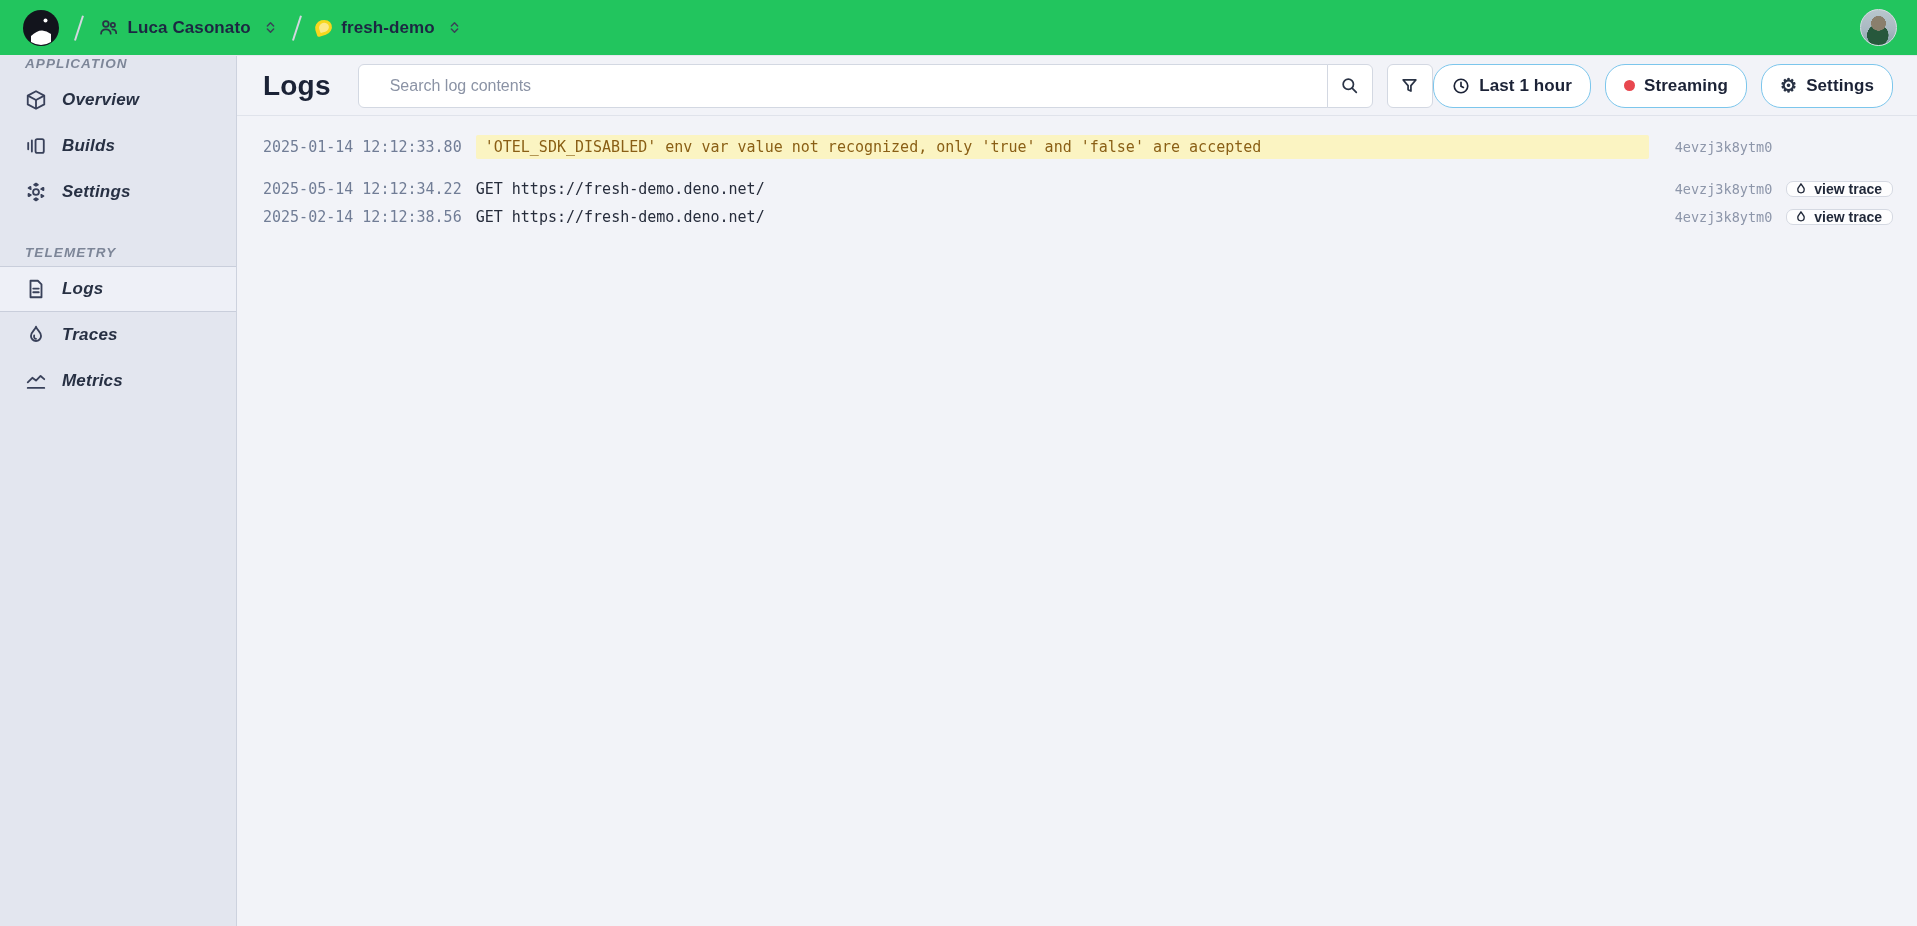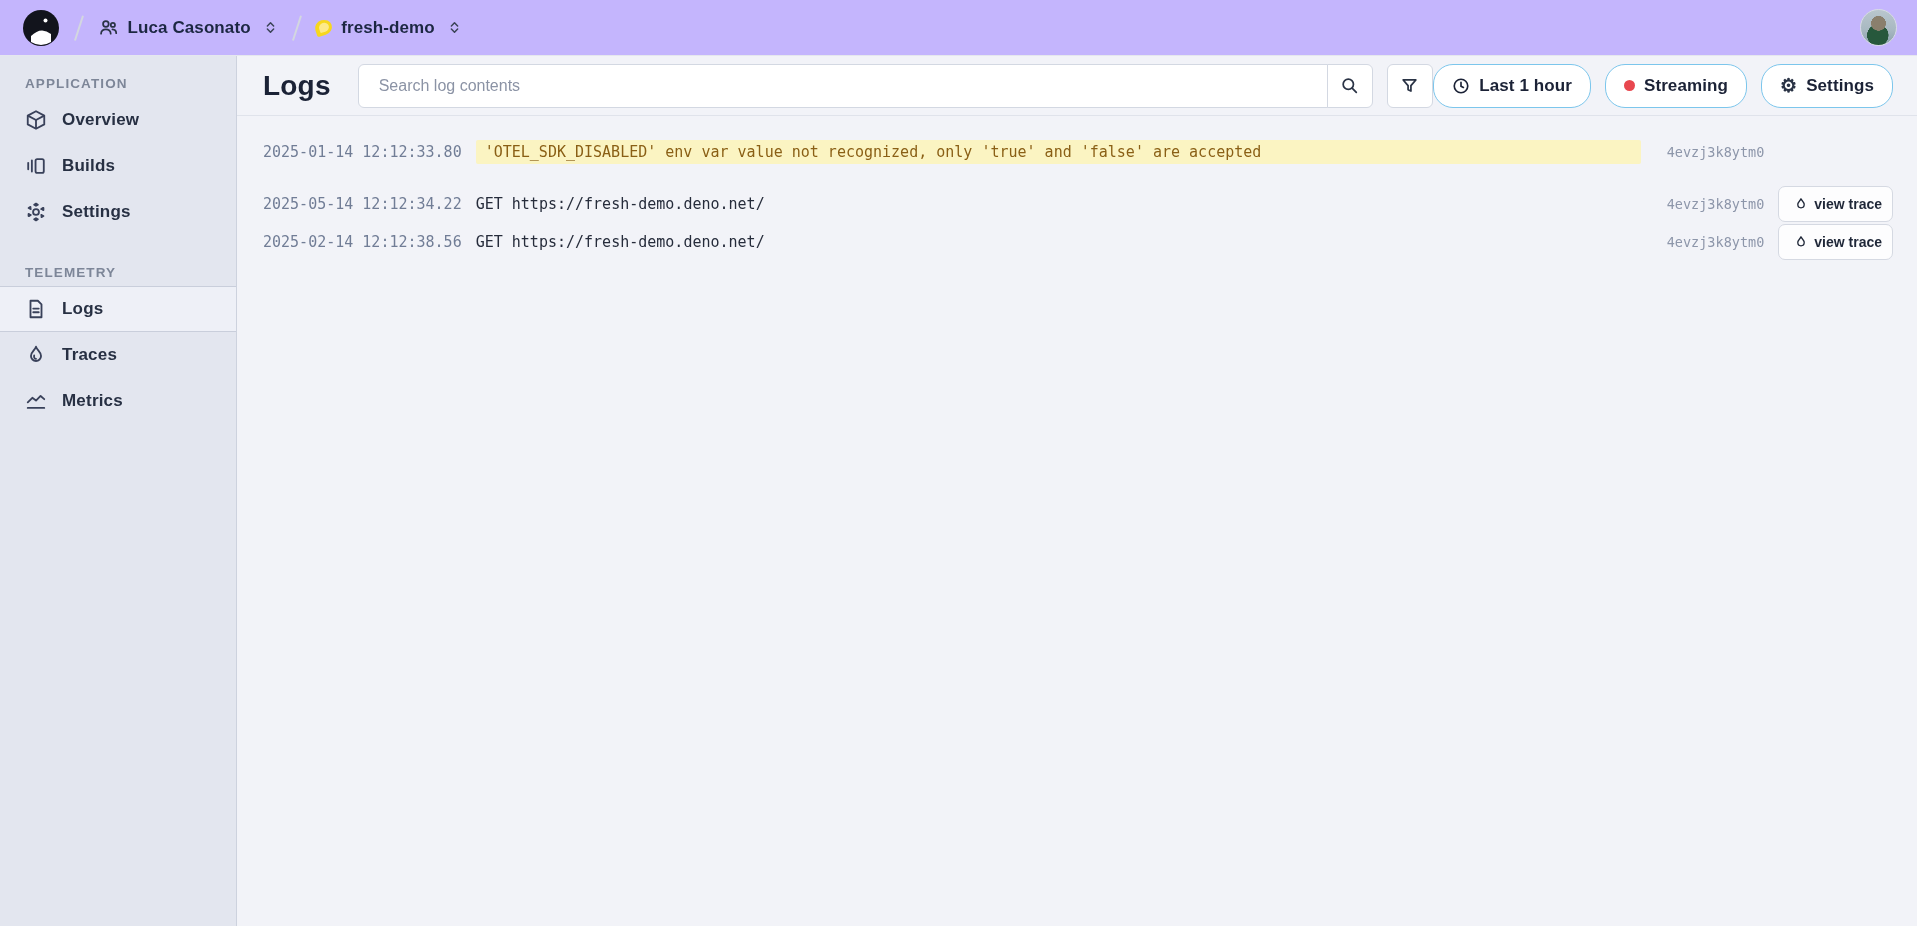--- a/index.html
+++ b/index.html
@@ -6,21 +6,21 @@
   html,body { width:1917px; height:926px; overflow:hidden; }
   body {
     font-family:"Liberation Sans", sans-serif;
     background:#f2f3f8;
     color:#1d2438;
   }
   svg { display:block; }
 
   
   .topbar {
-    height:56px; background:#c4b5fd; border-bottom:1px solid #e5e7ee;
+    height:56px; background:#22c55e; border-bottom:1px solid #e5e7ee;
     display:flex; align-items:center; padding:0 20px 0 22px;
   }
   .logo { width:38px; height:38px; cursor:pointer; }
   .crumb-slash {
     width:1.5px; height:26px; background:#d3d7e0; transform:rotate(18deg);
     margin:0 18px;
   }
   .crumb { display:flex; align-items:center; gap:9px; cursor:pointer; }
   .crumb-label { font-size:17px; font-weight:700; color:#1c2742; letter-spacing:.1px; }
   .unfold { margin-left:3px; }
@@ -41,21 +41,21 @@
       linear-gradient(180deg,#b9c6cd 0%, #a9b9c2 55%, #8aa0ab 100%);
     border:1px solid #d8dce4;
   }
 
   
   .shell { display:flex; height:870px; }
 
   
   .sidebar {
     width:237px; background:#e3e6ef; border-right:1px solid #cdd2de;
-    padding-top:20px; flex-shrink:0;
+    flex-shrink:0;font-style:italic;
   }
   .side-section-label {
     font-size:13.5px; font-weight:700; letter-spacing:1.1px; color:#7d8698;
     padding:0 0 6px 25px;
   }
   .side-section + .side-section { margin-top:30px; }
   .side-item {
     height:46px; display:flex; align-items:center; gap:15px; padding-left:25px;
     cursor:pointer; border-top:1px solid transparent; border-bottom:1px solid transparent;
   }
@@ -69,21 +69,21 @@
   .content { flex:1; display:flex; flex-direction:column; min-width:0; }
   .content-header {
     height:60px; display:flex; align-items:center; padding:0 24px 0 26px;
     border-bottom:1px solid #e0e3eb; flex-shrink:0;
   }
   .page-title { font-size:28px; font-weight:700; color:#1b2236; margin-right:27px; letter-spacing:.2px; }
 
   .search-group { display:flex; align-items:stretch; flex:1; max-width:1075px; height:44px; }
   .search-input {
     flex:1; height:44px; border:1px solid #d3d8e2; border-radius:6px 0 0 6px;
-    background:#fff; padding:0 20px; font-size:16px; color:#701a75; outline:none;
+    background:#fff; padding:0 31px; font-size:16px; color:#701a75; outline:none;
     font-family:"Liberation Sans", sans-serif;
   }
   .search-input::placeholder { color:#8b93a5; }
   .icon-btn {
     width:46px; height:44px; background:#fff; border:1px solid #d3d8e2;
     display:flex; align-items:center; justify-content:center; cursor:pointer;
   }
   .search-btn { margin-left:-1px; border-radius:0 6px 6px 0; }
   .filter-btn { margin-left:14px; border-radius:6px; }
 
@@ -101,21 +101,21 @@
   .log-list { padding:18px 24px 0 26px; font-family:"DejaVu Sans Mono", monospace; }
   .log-row { display:flex; align-items:center; min-height:26px; margin-bottom:2px; }
   .log-row.group-gap { margin-bottom:16px; }
   .log-ts { font-size:15px; color:#717d96; white-space:pre; margin-right:14px; }
   .log-msg { flex:1; font-size:15px; color:#262c3b; white-space:pre; overflow:hidden; }
   .level-warn .log-msg {
     background:#fbf4c2; color:#8a5f15; padding:3px 9px; border-radius:2px;
   }
   .log-id { font-size:13.5px; color:#8d96aa; margin-left:26px; white-space:nowrap; }
   .view-trace-btn {
-    margin-left:14px; height:36px; padding:0 10px 0 15px; display:flex; align-items:center; gap:6px;
+    margin-left:14px; height:16px; padding:0 10px 0 7px; display:flex; align-items:center; gap:6px;
     background:#fdfdfe; border:1px solid #d5d9e2; border-radius:7px; cursor:pointer;
     font-size:14px; font-weight:600; color:#1f2738; font-family:"Liberation Sans", sans-serif;
     white-space:nowrap;
   }
 </style>
 </head>
 <body>
 
 <header class="topbar">
   <span class="logo">

